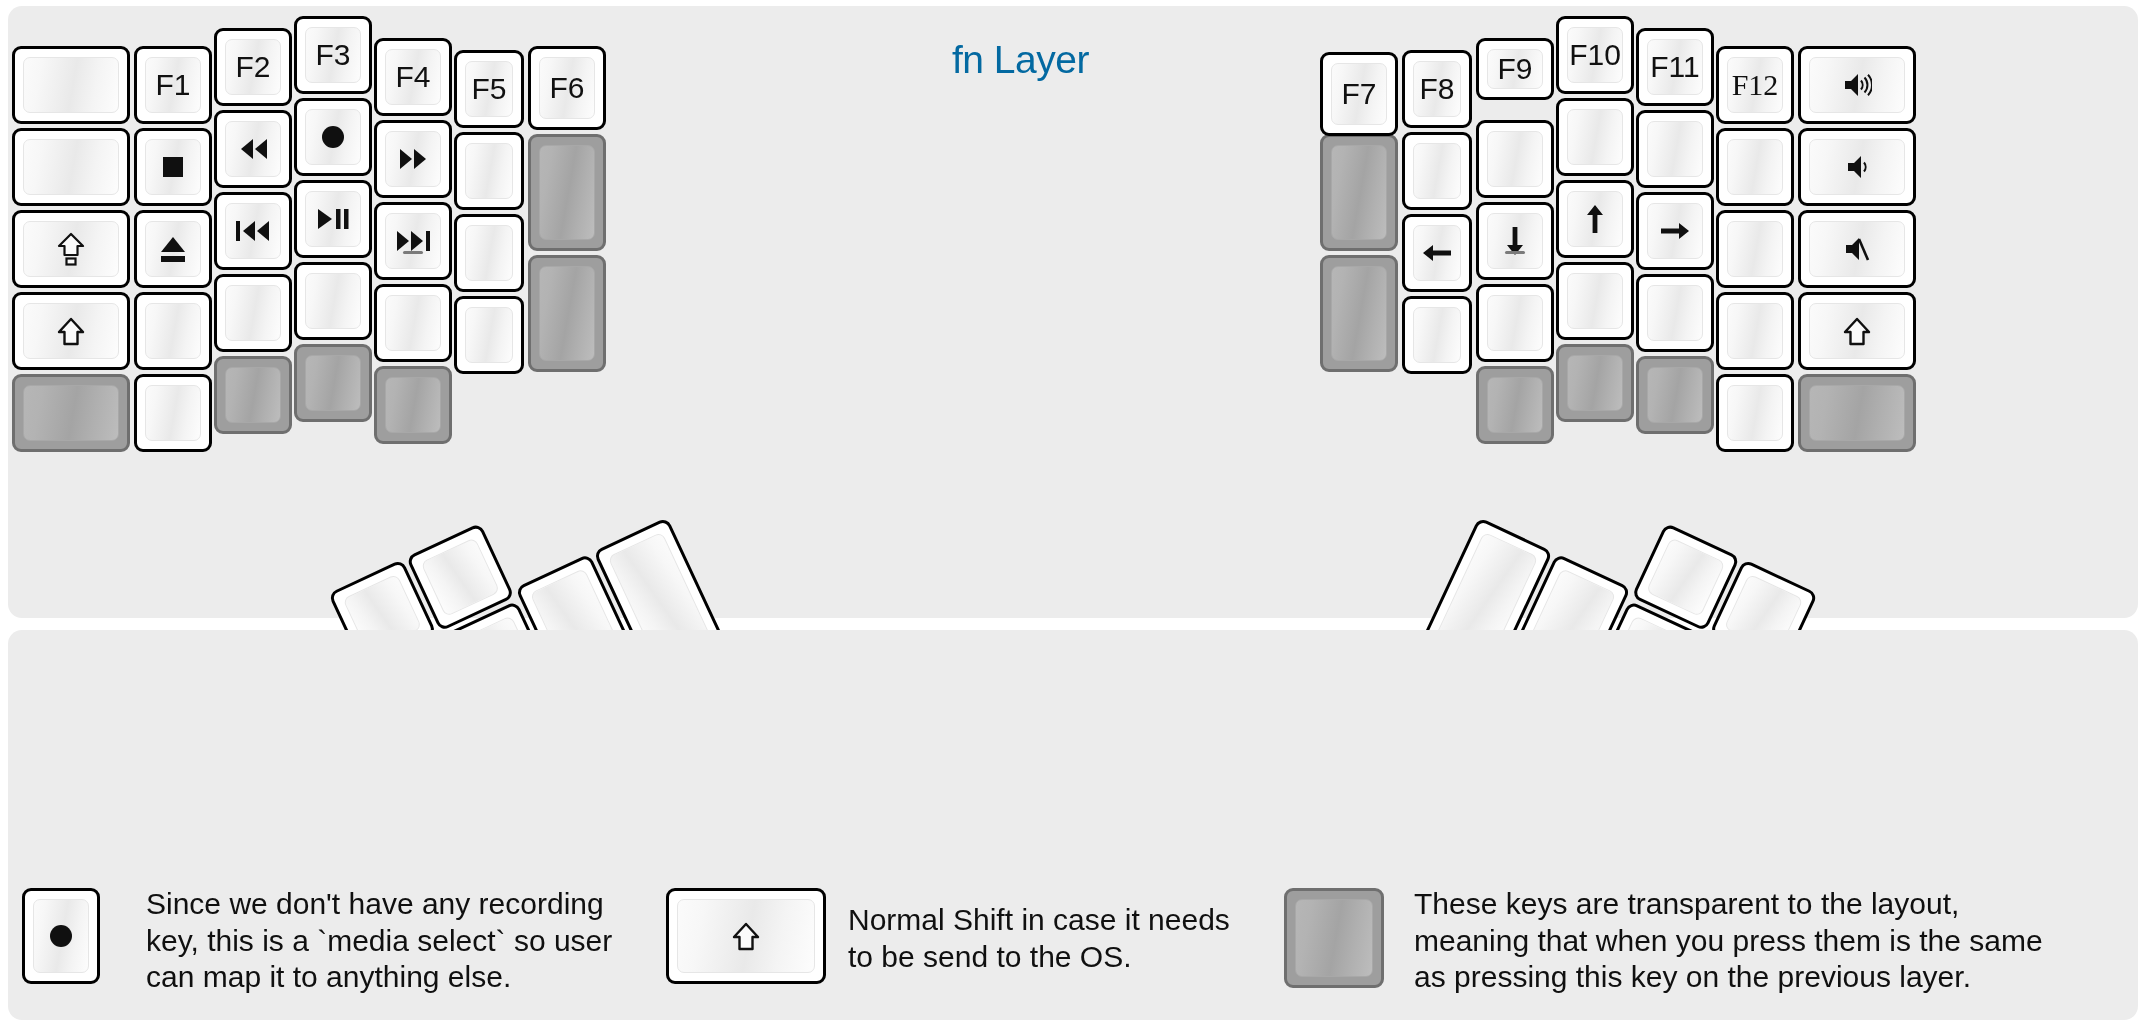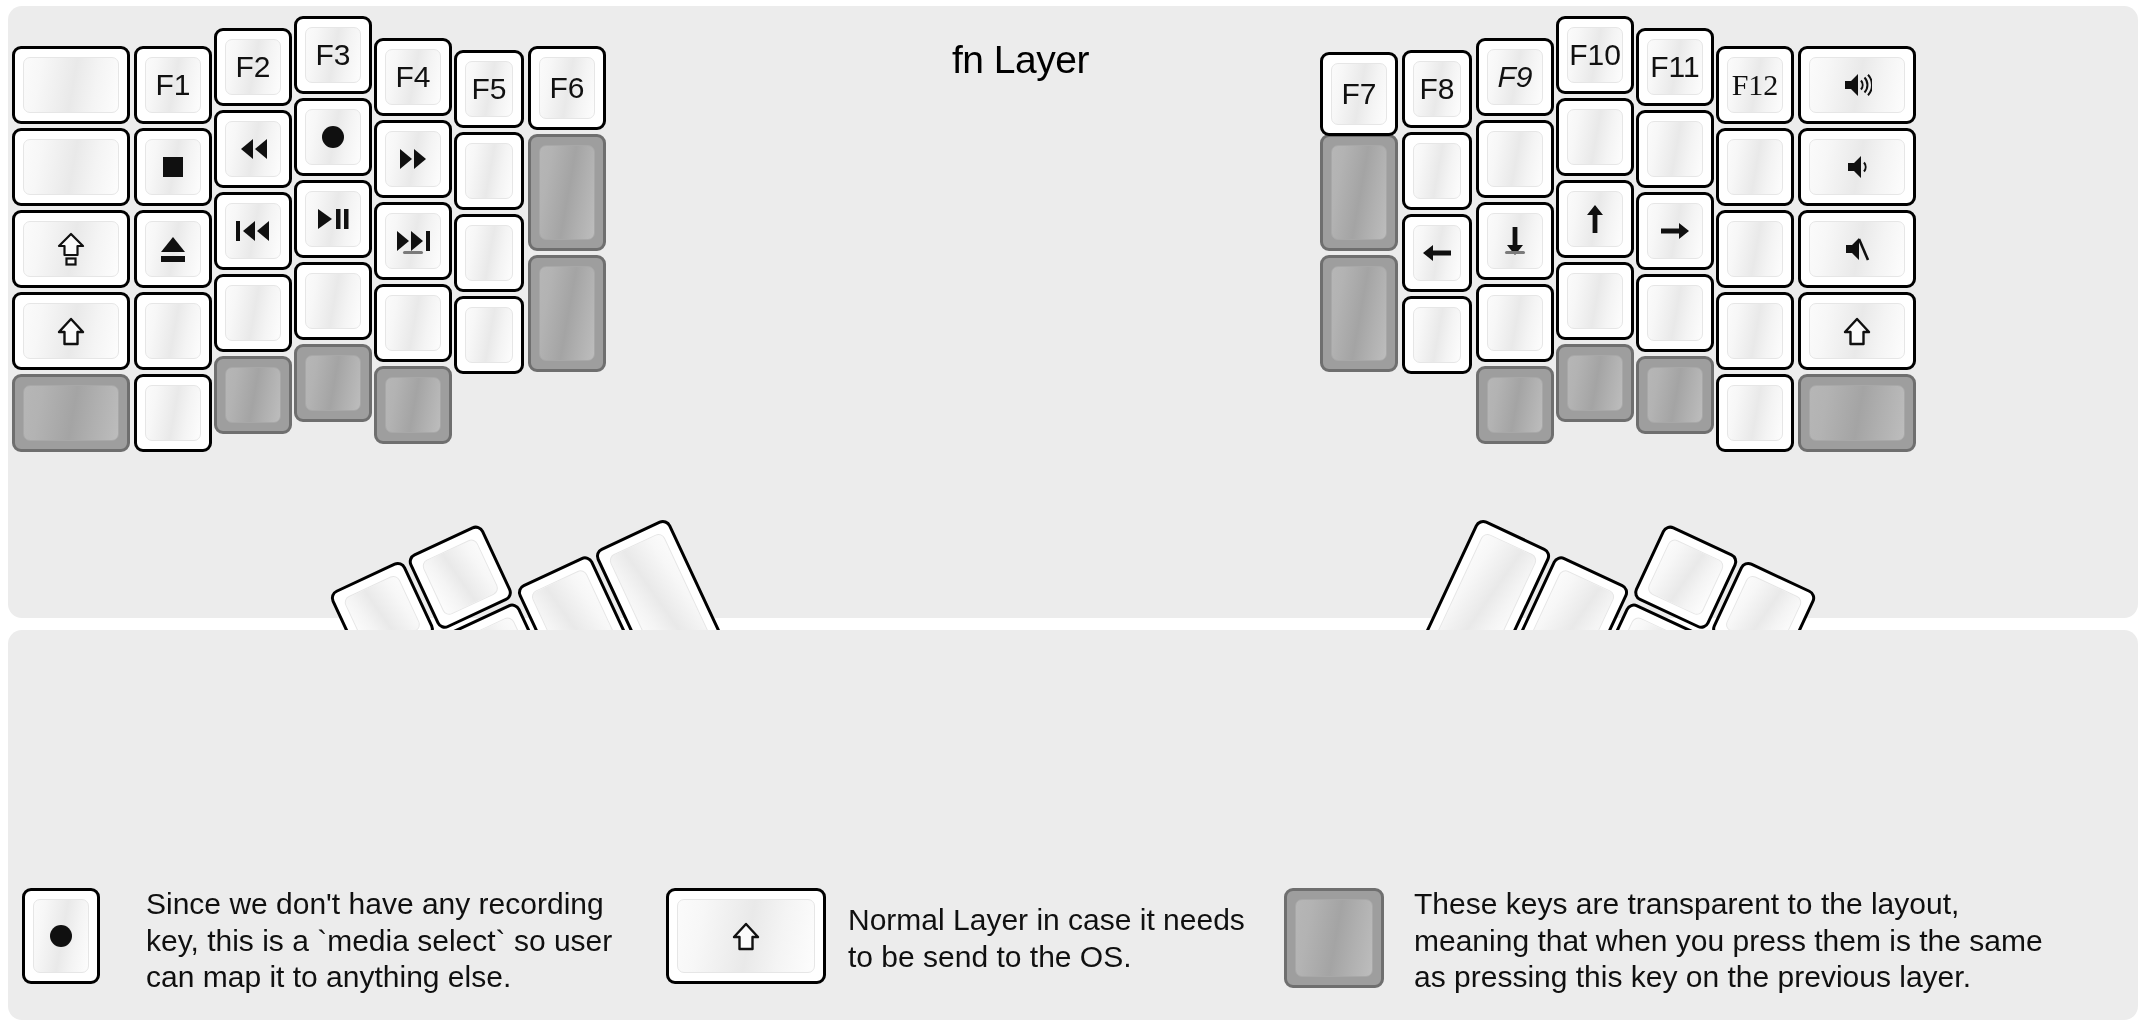--- a/index.html
+++ b/index.html
@@ -30,21 +30,21 @@
     width:2130px; height:390px;
     background:#ececec;
     border-radius:14px;
   }
 
   
   #title{
     position:absolute;
     left:952px; top:38px;
     font-size:39px;
-    color:#000000;
+    color:#0369a1;
     letter-spacing:-0.5px;
     white-space:nowrap;
   }
 
   
   .key{
     position:absolute;
     box-sizing:border-box;
     border:3px solid #000000;
     border-radius:9px;
@@ -331,21 +331,21 @@
           <span class="glyph">
             <svg class="sym" width="34" height="24" viewBox="0 0 34 24" xmlns="http://www.w3.org/2000/svg">
               <path d="M3 12 L13 4 L13 9.6 L31 9.6 L31 14.4 L13 14.4 L13 20 Z" fill="#101010"></path>
             </svg>
           </span>
         </div>
       </div>
       <div class="key" style="left: 1402px; top: 296px; width: 70px; height: 78px; z-index: 2;">
         <div class="cap"></div>
       </div>
-      <div class="key" style="left: 1476px; top: 38px; width: 78px; height: 78px; z-index: 2; font-style: italic;">
+      <div class="key" style="left: 1476px; top: 38px; width: 78px; height: 62px; z-index: 2;">
         <div class="cap">
           <span class="glyph big">F9</span>
         </div>
       </div>
       <div class="key" style="left: 1476px; top: 120px; width: 78px; height: 78px; z-index: 2;">
         <div class="cap"></div>
       </div>
       <div class="key" style="left: 1476px; top: 202px; width: 78px; height: 78px; z-index: 2;">
         <div class="cap">
           <span class="glyph">
@@ -527,21 +527,21 @@
 can map it to anything else.</div>
       <div class="legend-key" style="position: absolute; left: 666px; top: 888px; width: 160px; height: 96px;">
         <div class="cap">
           <span class="glyph">
             <svg class="sym" width="28" height="31" viewBox="0 0 28 31" xmlns="http://www.w3.org/2000/svg">
               <path d="M14 3 L26 16 L20.5 16 L20.5 28 L7.5 28 L7.5 16 L2 16 Z" fill="#fafafa" stroke="#101010" stroke-width="2.4" stroke-linejoin="round"></path>
             </svg>
           </span>
         </div>
       </div>
-      <div class="legend-text" style="left: 848px; top: 902px; width: 460px;">Normal Layer in case it needs
+      <div class="legend-text" style="left: 848px; top: 902px; width: 460px;">Normal Shift in case it needs
 to be send to the OS.</div>
       <div class="legend-key trans" style="position: absolute; left: 1284px; top: 888px; width: 100px; height: 100px;">
         <div class="cap"></div>
       </div>
       <div class="legend-text" style="left: 1414px; top: 886px; width: 740px;">These keys are transparent to the layout,
 meaning that when you press them is the same
 as pressing this key on the previous layer.</div>
     </div>
 
 </div>

